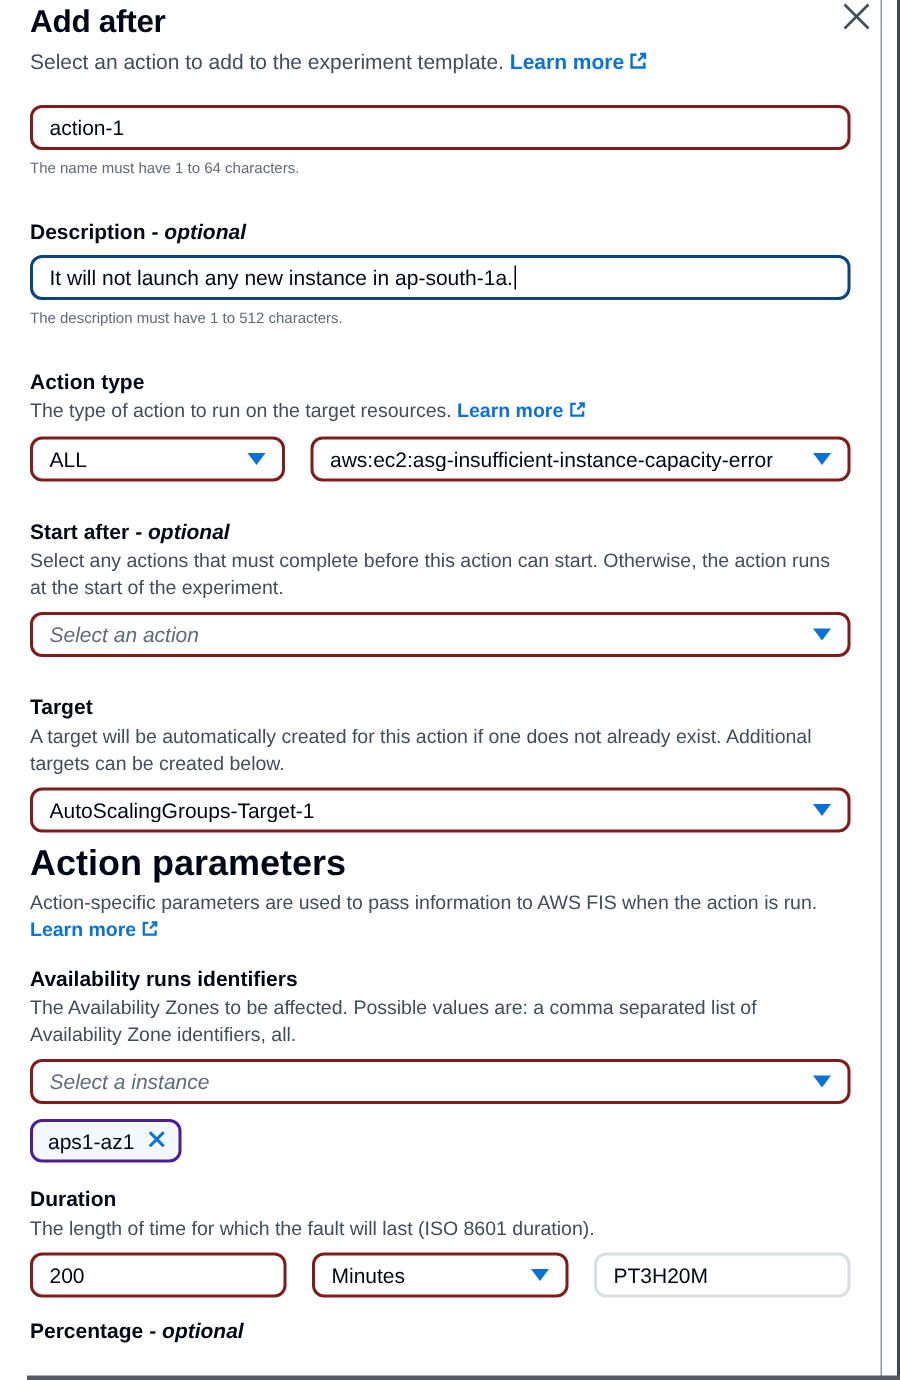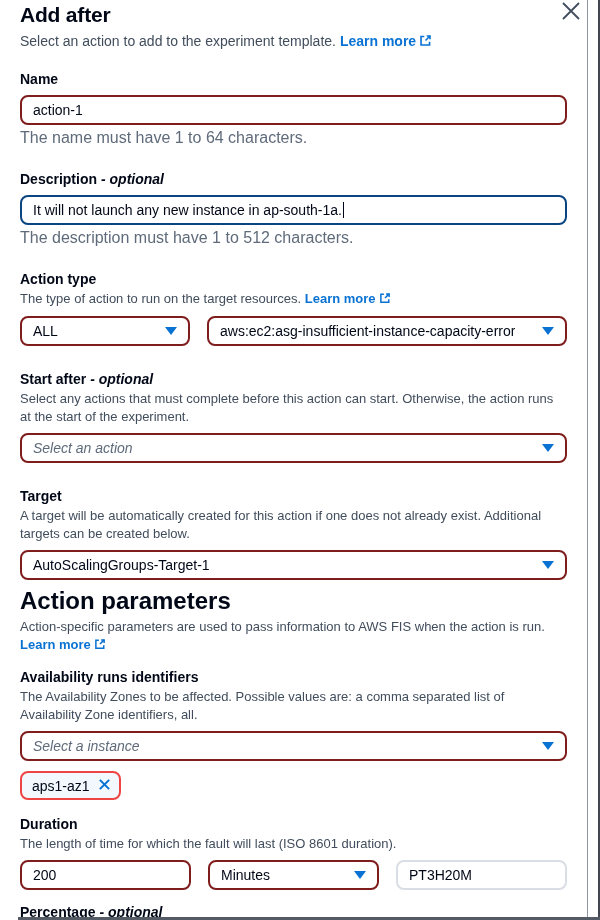--- a/index.html
+++ b/index.html
@@ -20,21 +20,21 @@
     background: none; border: none; cursor: pointer; padding: 0;
   }
   .link { color: #0972d3; font-weight: 700; text-decoration: none; white-space: nowrap; }
   .ext-icon { display: inline-block; vertical-align: -1px; margin-left: 3px; }
 
   
   .group { margin-top: 24px; }
   .label { font-size: 14px; font-weight: 700; line-height: 18px; color: #000716; }
   .optional { font-style: italic; margin-left: 4px; }
   .desc { font-size: 13px; color: #414d5c; line-height: 18px; margin-top: 2px; }
-  .constraint { font-size: 16px; color: #5f6b7a; line-height: 16px; margin-top: 5px; }
+  .constraint { font-size: 10px; color: #5f6b7a; line-height: 16px; margin-top: 5px; }
 
   
   .control { margin-top: 7px; }
   .tbox {
     width: 100%; height: 30px; border: 2px solid #7f1d1d; border-radius: 8px;
     font-family: "Liberation Sans", sans-serif; font-size: 14px; color: #000716;
     padding: 0 11px; background: #fff; display: flex; align-items: center;
   }
   input.tbox { display: block; }
   .tbox.focused { border-color: #0a4481; }
@@ -56,21 +56,21 @@
     vertical-align: middle; margin-left: 1px;
   }
 
   
   .h2 { margin-top: 10px; font-size: 24px; font-weight: 700; line-height: 22px; }
   .h2-desc { margin-top: 6px; font-size: 13px; color: #414d5c; line-height: 18px; }
 
   
   .chip {
     margin-top: 10px; display: inline-flex; align-items: center; gap: 8px;
-    border: 2px solid #ef4444; background: #f2f8fd; border-radius: 8px;
+    border: 2px solid #4c1d95; background: #f2f8fd; border-radius: 8px;
     padding: 3px 8px 3px 10px; height: 29px; font-size: 14px; color: #000716;
   }
   .chip-x { background: none; border: none; padding: 0; cursor: pointer; display: flex; align-items: center; }
 
   
   .scroll-track {
     position: absolute; top: 0; right: 0; width: 13px; height: 920px;
     border-left: 1px solid #8c98a5; border-right: 2px solid #424650; background: #fff;
   }
   .bottom-bar { position: absolute; bottom: 0; left: 18px; right: 0; height: 3px; background: #545b64; }
@@ -96,21 +96,20 @@
   <div class="subtitle">
     <span>Select an action to add to the experiment template.</span>
     <a class="link" href="#">Learn more</a><span class="ext-icon"><svg width="13" height="13" viewBox="0 0 16 16">
           <path d="M13 9.5V13.5H2.5V3H6.5" stroke="#0972d3" stroke-width="2" fill="none"></path>
           <path d="M9.5 2.5H13.5V6.5" stroke="#0972d3" stroke-width="2" fill="none"></path>
           <path d="M13.5 2.5L8 8" stroke="#0972d3" stroke-width="2" fill="none"></path>
         </svg></span>
   </div>
 
   <div class="group mt18">
-    <div class="label">Name</div>
     <input class="tbox control" type="text" value="action-1" style="">
     <div class="constraint">The name must have 1 to 64 characters.</div>
   </div>
 
   <div class="group">
     <div class="label">
       <span>Description</span><span class="optional">- optional</span>
     </div>
     <div class="tbox control focused">
       <span>It will not launch any new instance in ap-south-1a.</span>

